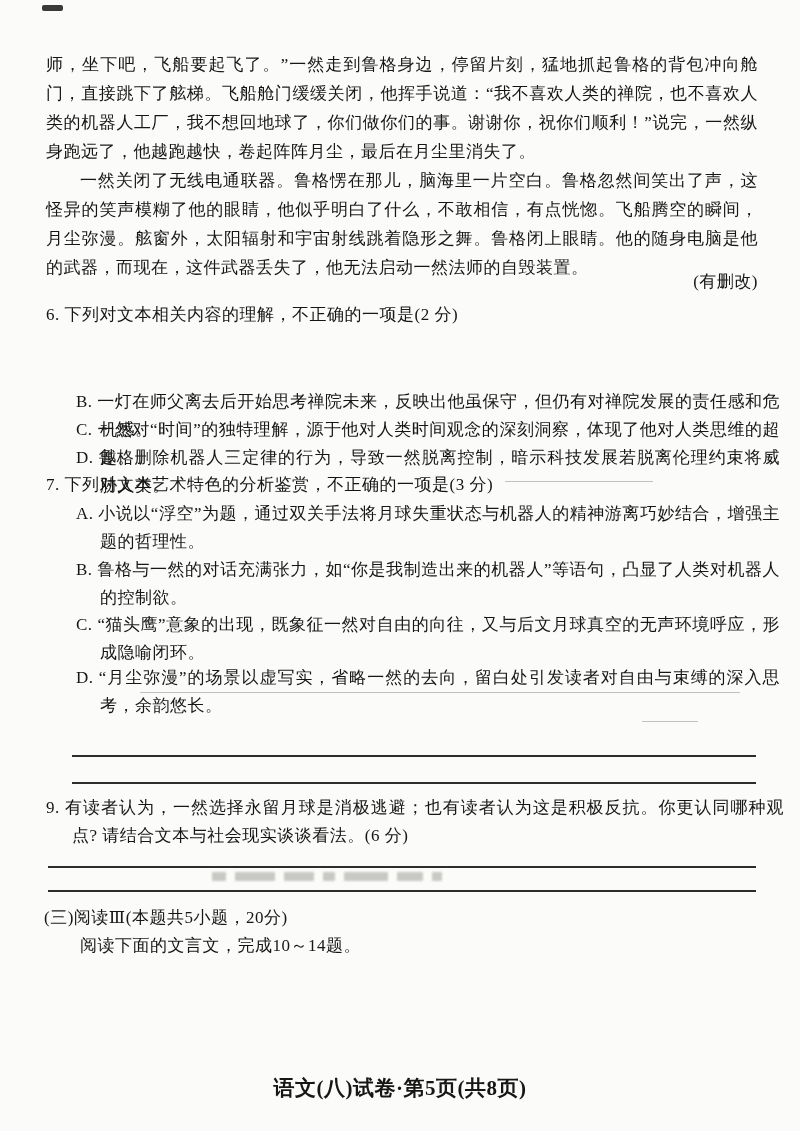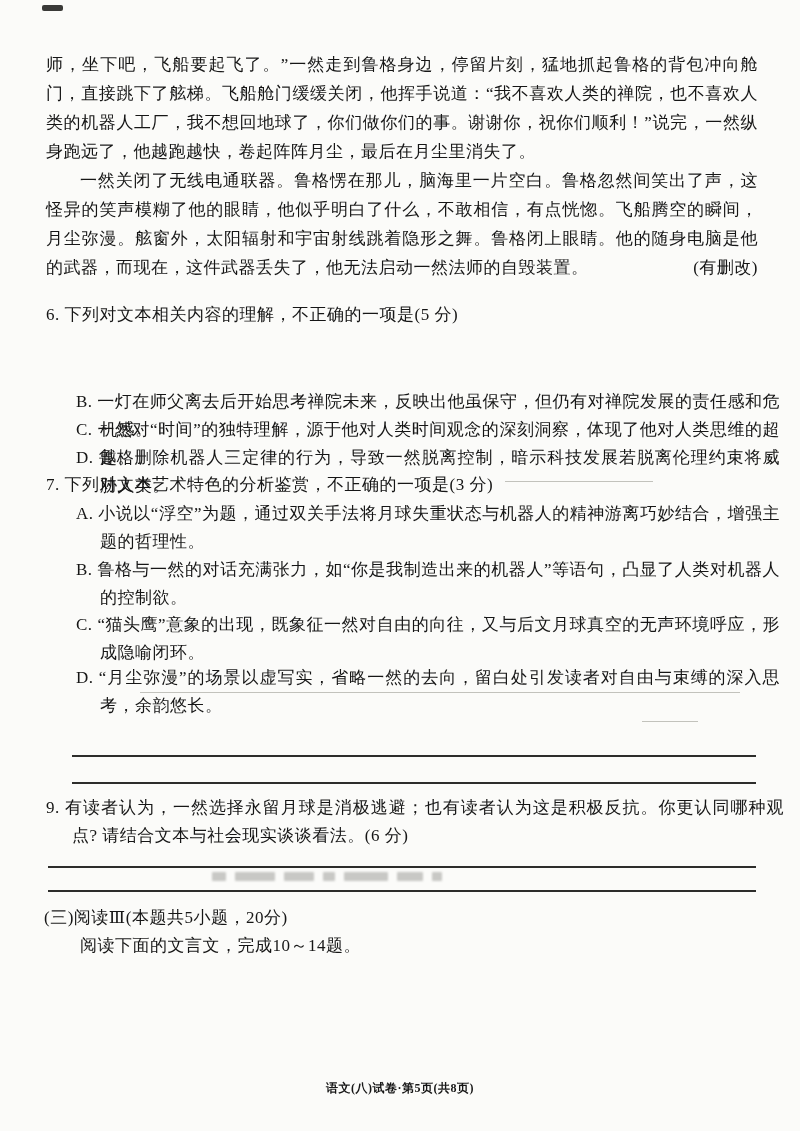--- a/index.html
+++ b/index.html
@@ -38,38 +38,38 @@
     background:#3a3a38;border-radius:2px;filter:blur(0.4px);
   }
   .bleed{
     position:absolute;left:212px;top:869px;width:270px;height:15px;
     display:flex;gap:9px;align-items:center;
     filter:blur(0.8px);opacity:0.35;
   }
   .bleed span{display:block;height:9px;background:#6a6a66;border-radius:1px;}
   .footer{
     position:absolute;left:0;top:1076px;width:800px;
-    text-align:center;font-weight:bold;font-size:12px;line-height:24px;
+    text-align:center;font-weight:bold;font-size:21px;line-height:24px;
     letter-spacing:0.5px;
   }
 </style>
 </head>
 <body>
 
 <div class="page">
 
   <div class="smudge"></div>
 
   <div class="block" style="top:50px">师，坐下吧，飞船要起飞了。”一然走到鲁格身边，停留片刻，猛地抓起鲁格的背包冲向舱门，直接跳下了舷梯。飞船舱门缓缓关闭，他挥手说道：“我不喜欢人类的禅院，也不喜欢人类的机器人工厂，我不想回地球了，你们做你们的事。谢谢你，祝你们顺利！”说完，一然纵身跑远了，他越跑越快，卷起阵阵月尘，最后在月尘里消失了。</div>
 
   <div class="block indent" style="top:166px">一然关闭了无线电通联器。鲁格愣在那儿，脑海里一片空白。鲁格忽然间笑出了声，这怪异的笑声模糊了他的眼睛，他似乎明白了什么，不敢相信，有点恍惚。飞船腾空的瞬间，月尘弥漫。舷窗外，太阳辐射和宇宙射线跳着隐形之舞。鲁格闭上眼睛。他的随身电脑是他的武器，而现在，这件武器丢失了，他无法启动一然法师的自毁装置。</div>
 
-  <div class="block note" style="top:257px">(有删改)</div>
+  <div class="block note" style="top:271px">(有删改)</div>
 
-  <div class="block stem" style="top:302px">6. 下列对文本相关内容的理解，不正确的一项是(5 分)</div>
+  <div class="block stem" style="top:302px">6. 下列对文本相关内容的理解，不正确的一项是(2 分)</div>
   <div class="block option" style="top:388px">B. 一灯在师父离去后开始思考禅院未来，反映出他虽保守，但仍有对禅院发展的责任感和危机感。</div>
   <div class="block option" style="top:444px">D. 鲁格删除机器人三定律的行为，导致一然脱离控制，暗示科技发展若脱离伦理约束将威胁人类。</div>
   <div class="block option" style="top:416px">C. 一然对“时间”的独特理解，源于他对人类时间观念的深刻洞察，体现了他对人类思维的超越。</div>
 
   <div class="block stem" style="top:472px">7. 下列对文本艺术特色的分析鉴赏，不正确的一项是(3 分)</div>
   <div class="faintline" style="top:481px;left:505px;width:148px"></div>
 
   <div class="block option two-line" style="top:500px">A. 小说以“浮空”为题，通过双关手法将月球失重状态与机器人的精神游离巧妙结合，增强主题的哲理性。</div>
   <div class="block option two-line" style="top:556px">B. 鲁格与一然的对话充满张力，如“你是我制造出来的机器人”等语句，凸显了人类对机器人的控制欲。</div>
   <div class="block option two-line" style="top:611px">C. “猫头鹰”意象的出现，既象征一然对自由的向往，又与后文月球真空的无声环境呼应，形成隐喻闭环。</div>

